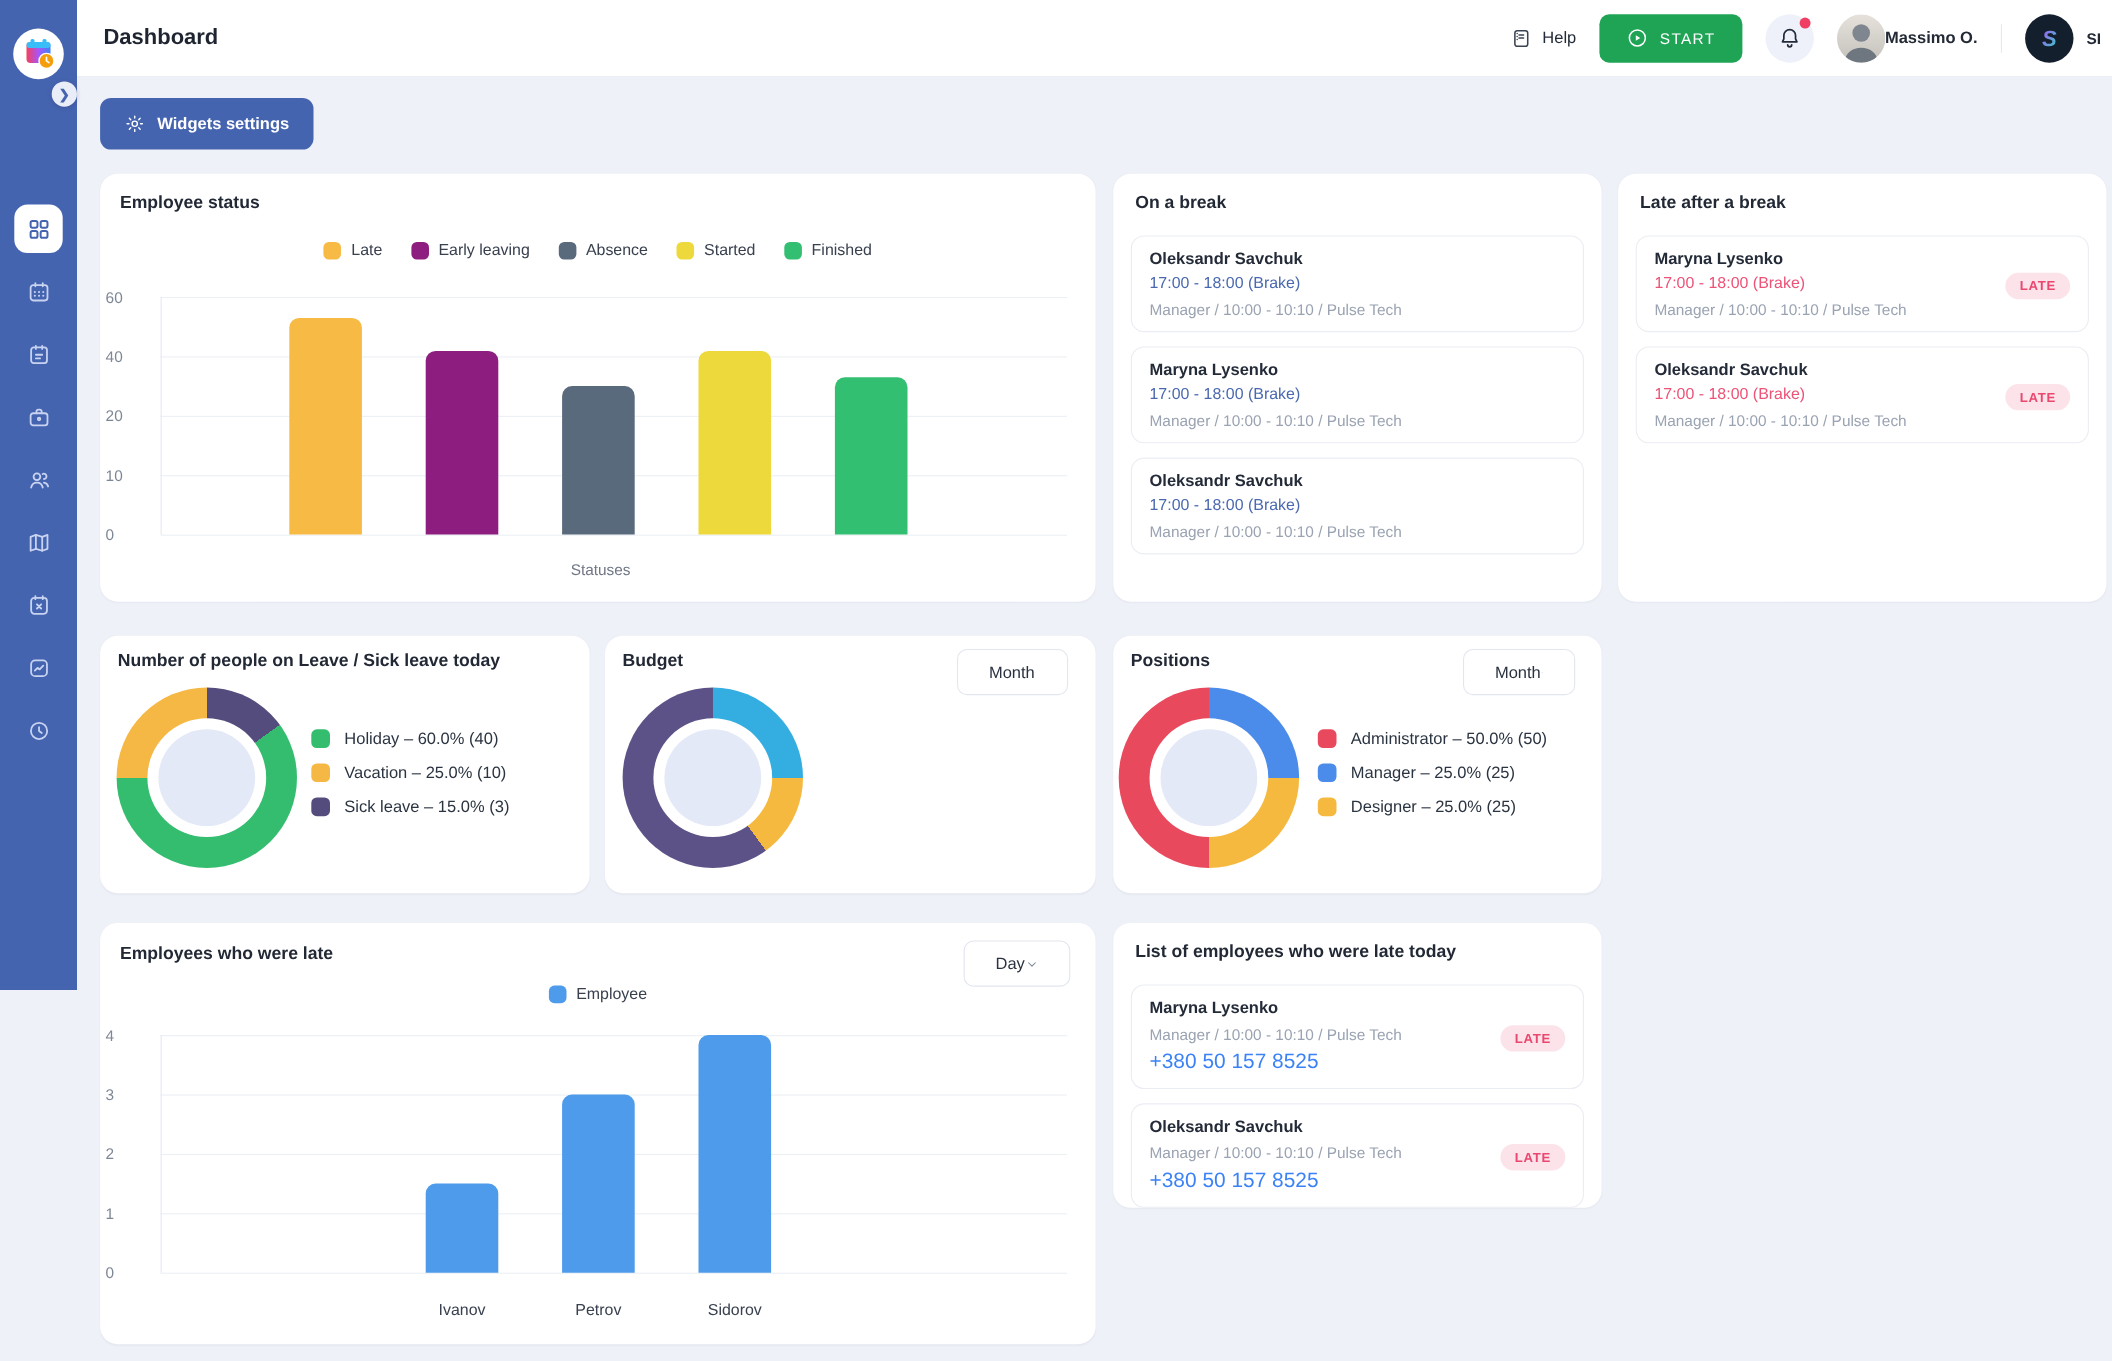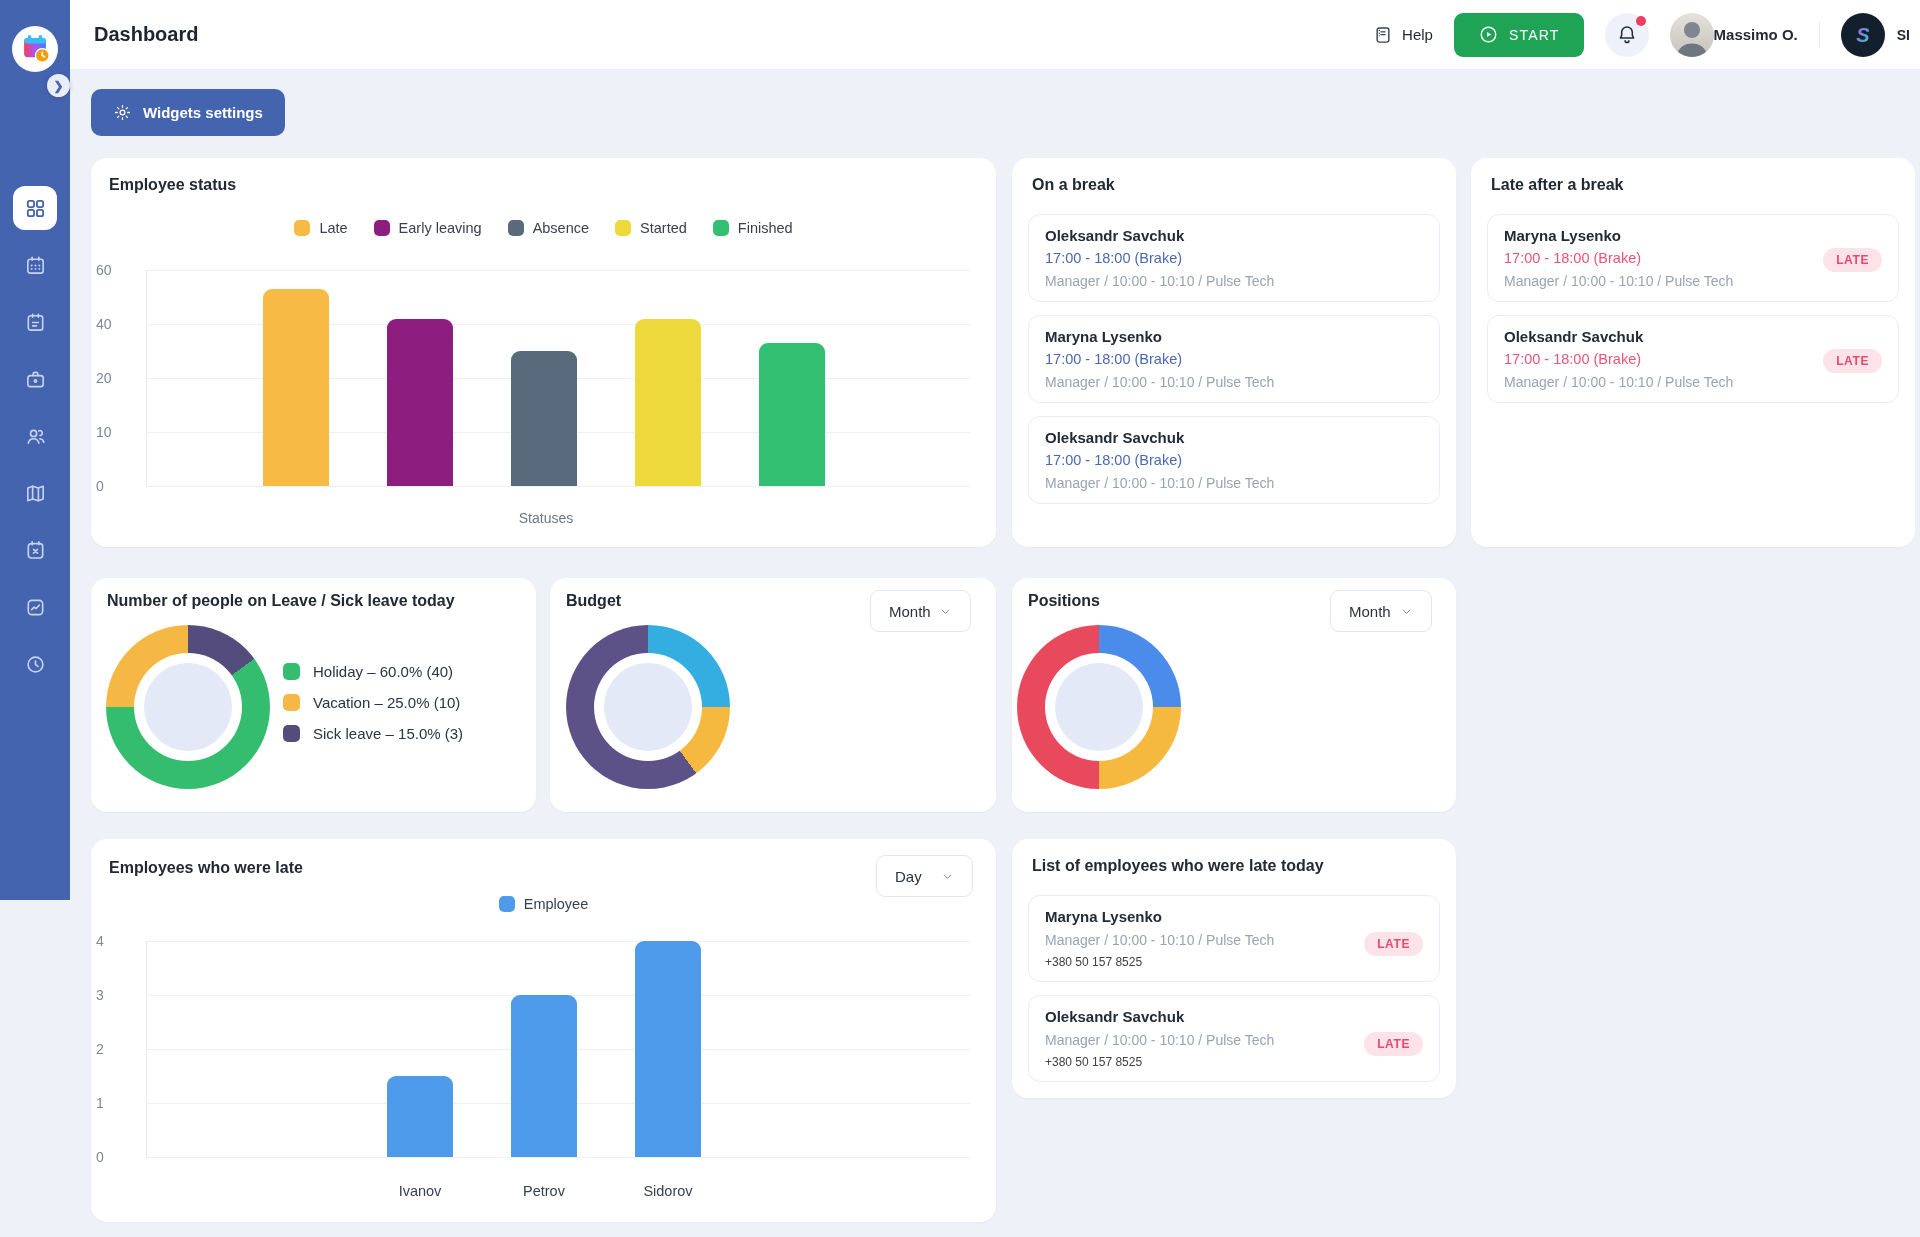--- a/index.html
+++ b/index.html
@@ -60,39 +60,39 @@
   
   .plot { position:absolute; }
   .gridline { position:absolute; left:0; right:0; height:1px; background:#ECEFF4; }
   .y-axis-line { position:absolute; left:0; top:0; bottom:0; width:1px; background:#E4E8EF; }
   .tick { position:absolute; left:-50px; width:40px; text-align:left; font-size:14px; color:#7E8795; transform:translateY(-8px); }
   .bar { position:absolute; bottom:0; border-radius:9px 9px 0 0; }
   .cat { position:absolute; width:120px; text-align:center; font-size:14.5px; color:#39414F; }
   .x-label { position:absolute; text-align:center; font-size:14px; color:#6F7785; }
 
   
-  .dropdown { position:absolute; height:42px; background:#fff; border:1px solid #E2E6EE; border-radius:9px; display:flex; align-items:center; justify-content:space-between; padding:0 18px; font-size:15px; color:#2A3240; cursor:pointer; }
+  .dropdown { position:absolute; height:42px; background:#fff; border:1px solid #E2E6EE; border-radius:9px; display:flex; align-items:center; justify-content:space-between; padding:0 28px; font-size:15px; color:#2A3240; cursor:pointer; }
   .dropdown svg { stroke:#7A8290; fill:none; stroke-width:1.8; stroke-linecap:round; stroke-linejoin:round; }
 
   
   .donut { position:absolute; width:164px; height:164px; border-radius:50%; }
   .donut-hole { position:absolute; left:28px; top:28px; width:108px; height:108px; border-radius:50%; background:#fff; display:flex; align-items:center; justify-content:center; }
   .donut-core { width:88px; height:88px; border-radius:50%; background:#E4E9F7; }
   .donut-legend { position:absolute; display:flex; flex-direction:column; gap:14px; }
   .donut-legend .legend-item { font-size:15px; color:#2B3441; gap:13px; }
   .donut-legend .legend-swatch { width:17px; height:17px; }
 
   
   .emp-list { position:absolute; left:16px; right:16px; top:56px; display:flex; flex-direction:column; gap:13px; }
   .emp-card { position:relative; background:#fff; border:1px solid #EAEDF3; border-radius:12px; padding:12px 16px; }
   .emp-name { font-size:15px; font-weight:600; color:#242B38; }
   .emp-time { font-size:14.5px; font-weight:500; color:#4A68B0; margin-top:6px; }
   .emp-time.pink { color:#ED5277; }
   .emp-meta { font-size:14px; color:#9AA3B2; margin-top:7px; }
-  .emp-phone { font-size:12px; font-weight:500; color:#404040; margin-top:7px; }
+  .emp-phone { font-size:19px; font-weight:500; color:#3b82f6; margin-top:7px; }
   .late-badge { position:absolute; right:16px; padding:5px 13px; border-radius:999px; background:#FCE3EA; color:#E9486F; font-size:12px; font-weight:700; letter-spacing:.6px; }
 </style>
 </head>
 <body>
 
 <nav class="sidebar">
   <div class="logo-circle">
     <svg width="40" height="40" viewBox="0 0 44 44">
       <defs>
         <linearGradient id="lg" x1="0" y1="0" x2="1" y2="0">
@@ -370,20 +370,34 @@
       <span>Month</span>
       <svg width="13" height="13" viewBox="0 0 24 24">
           <path d="M6 9.5l6 6 6-6"></path>
         </svg>
     </div>
     <div class="donut" id="positions-donut" style="left: 5px; top: 47px; background: conic-gradient(rgb(75, 139, 234) 0%, rgb(75, 139, 234) 25%, rgb(245, 185, 63) 25%, rgb(245, 185, 63) 50%, rgb(233, 73, 93) 50%, rgb(233, 73, 93) 100%);">
       <div class="donut-hole">
           <div class="donut-core"></div>
         </div>
     </div>
+    <div class="donut-legend" id="positions-legend" style="left:186px; top:85px;">
+        <div class="legend-item">
+          <span class="legend-swatch" style="background: rgb(233, 73, 93);"></span>
+          <span>Administrator – 50.0% (50)</span>
+        </div>
+        <div class="legend-item">
+          <span class="legend-swatch" style="background: rgb(75, 139, 234);"></span>
+          <span>Manager – 25.0% (25)</span>
+        </div>
+        <div class="legend-item">
+          <span class="legend-swatch" style="background: rgb(245, 185, 63);"></span>
+          <span>Designer – 25.0% (25)</span>
+        </div>
+      </div>
   </section>
 
   <section class="panel" id="panel-latechart">
     <h2 class="panel-title" style="top:20px;">Employees who were late</h2>
     <div class="dropdown" style="left:785px; top:16px; width:97px;">
       <span>Day</span>
       <svg width="13" height="13" viewBox="0 0 24 24">
           <path d="M6 9.5l6 6 6-6"></path>
         </svg>
     </div>

